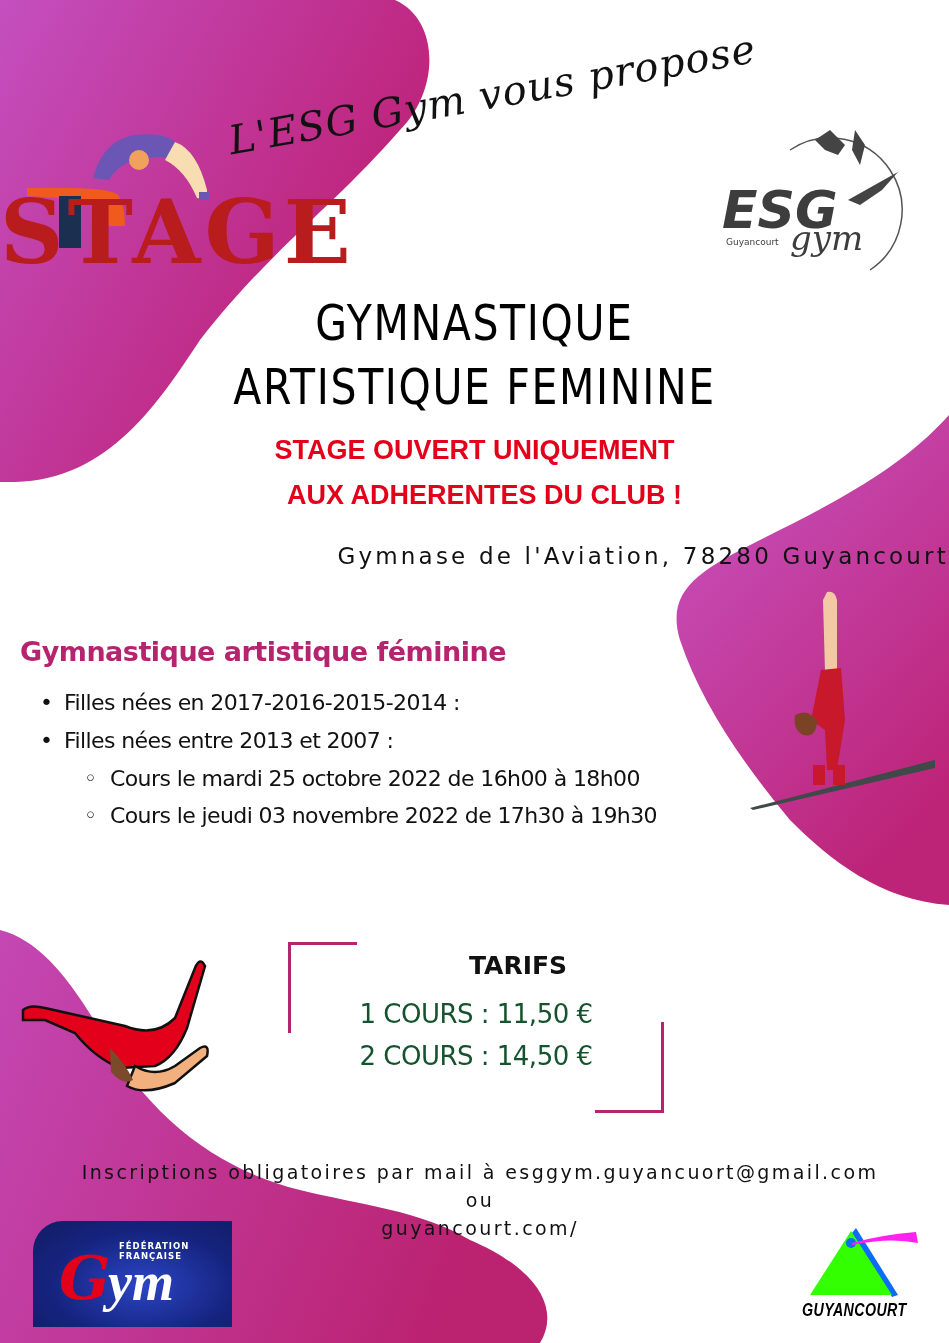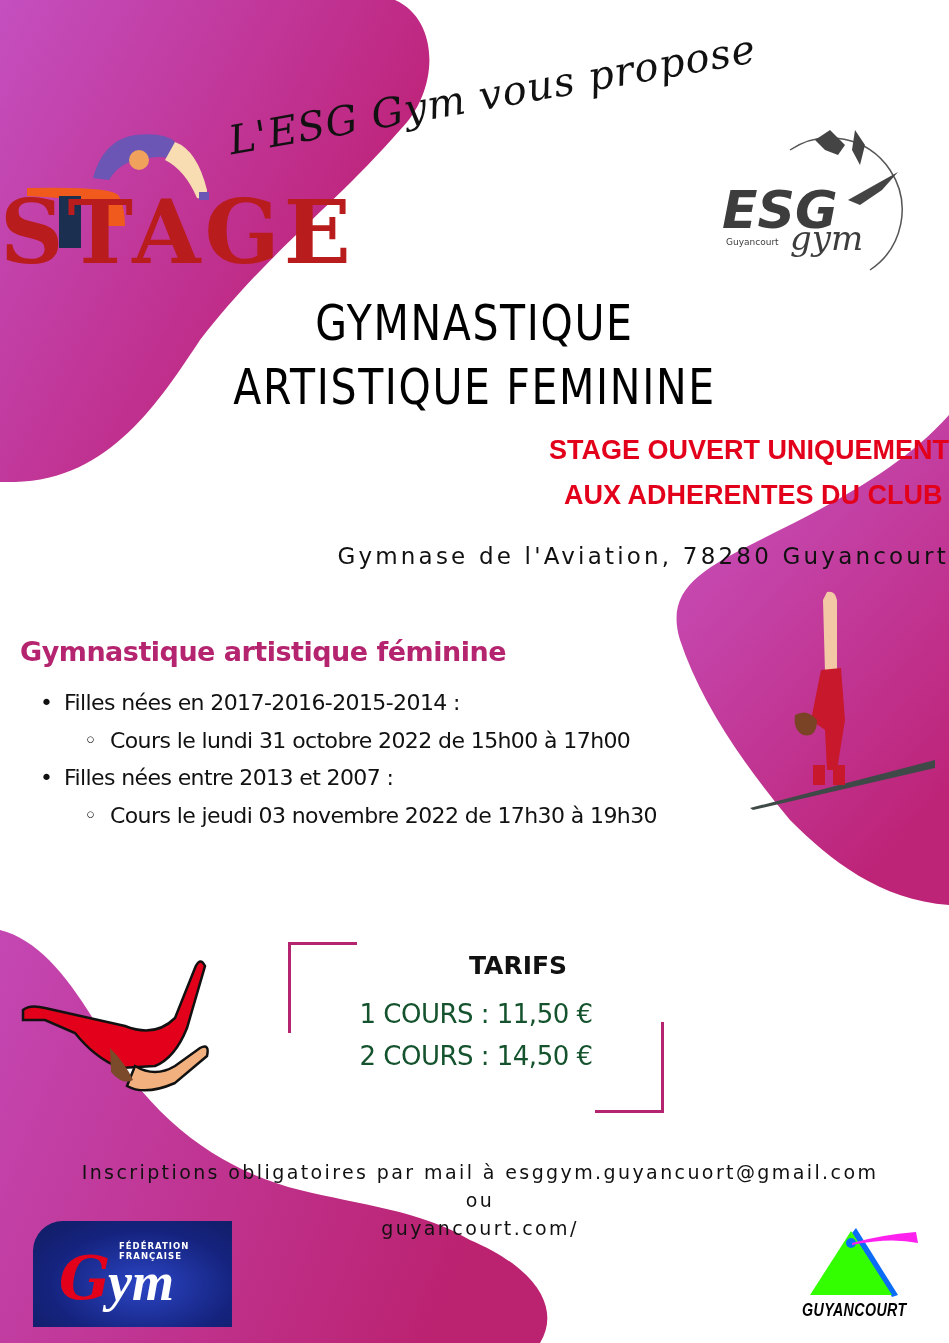--- a/index.html
+++ b/index.html
@@ -7,21 +7,21 @@
   .abs { position: absolute; }
   svg.bg { position: absolute; left: 0; top: 0; }
 
   .tagline { left: 225px; top: 52px; width: 600px; font-family: "DejaVu Serif", serif; font-style: italic; font-size: 40px; color: #111; transform: rotate(-10deg); transform-origin: left top; white-space: nowrap; letter-spacing: 1px; top: 118px; }
 
   .title-stage { left: 0; width: 949px; top: 188px; text-align: left; font-family: "DejaVu Serif", serif; font-weight: bold; font-size: 88px; color: #b91c1c; letter-spacing: 4px; line-height: 1; }
   .title-line { left: 0; width: 949px; text-align: center; font-family: "DejaVu Sans", sans-serif; font-size: 50px; color: #000; letter-spacing: 2px; line-height: 1; transform: scaleX(0.82); }
   .t1 { top: 298px; }
   .t2 { top: 362px; }
 
-  .red { left: 0; width: 949px; text-align: right; color: #e3001b; font-weight: bold; font-size: 27px; font-family: "Liberation Sans", sans-serif; line-height: 1; }
+  .red { left: 0; width: 949px; text-align: center; color: #e3001b; font-weight: bold; font-size: 27px; font-family: "Liberation Sans", sans-serif; line-height: 1; }
   .r1 { top: 437px; }
   .r2 { top: 482px; left: 10px; }
 
   .address { left: 0; width: 949px; top: 543px; text-align: right; font-size: 23px; letter-spacing: 3.2px; color: #111; font-family: "DejaVu Sans", sans-serif; }
 
   .section-title { left: 20px; top: 636px; font-size: 27px; font-weight: bold; color: #b5246f; font-family: "DejaVu Sans", sans-serif; letter-spacing: -0.5px; }
 
   .list { left: 40px; top: 686px; font-family: "DejaVu Sans", sans-serif; font-size: 22px; color: #111; }
   .li1 { position: relative; height: 38px; line-height: 34px; padding-left: 24px; letter-spacing: -0.6px; }
   .li1::before { content: "•"; position: absolute; left: 0; top: 0; }
@@ -108,22 +108,22 @@
   <path d="M82,2 Q90,0 92,10 L92,80 L80,82 L78,10 Z" fill="#f2c9a4"></path>
   <path d="M76,80 L96,78 L100,130 L92,180 L82,180 L80,140 L66,130 Z" fill="#c8182c"></path>
   <path d="M50,125 Q62,118 72,130 Q72,148 58,145 Q48,140 50,125 Z" fill="#7a4326"></path>
   <rect x="68" y="175" width="12" height="20" fill="#c8182c"></rect>
   <rect x="88" y="175" width="12" height="20" fill="#c8182c"></rect>
 </svg>
 
 <div class="abs section-title">Gymnastique artistique féminine</div>
 <div class="abs list">
   <div class="li1">Filles nées en 2017-2016-2015-2014 :</div>
-  <div class="li2">Cours le lundi 31 octobre 2022 de 15h00 à 17h00</div>
   <div class="li1">Filles nées entre 2013 et 2007 :</div>
+  <div class="li2">Cours le mardi 25 octobre 2022 de 16h00 à 18h00</div>
   <div class="li2">Cours le jeudi 03 novembre 2022 de 17h30 à 19h30</div>
 </div>
 
 <svg class="abs" style="left:15px;top:948px" width="195" height="150">
   <path d="M8,62 Q15,56 30,60 L110,78 Q140,90 160,70 L180,20 Q185,8 190,18 L172,80 Q160,110 140,118 L105,120 Q80,110 60,85 L30,72 L8,72 Z" fill="#e3001b" stroke="#111" stroke-width="2.5"></path>
   <path d="M120,118 Q140,130 160,118 L185,100 Q195,95 192,108 L160,135 Q130,148 112,138 Z" fill="#f1b07e" stroke="#111" stroke-width="2.5"></path>
   <path d="M95,100 Q110,115 118,132 Q108,138 96,124 Z" fill="#7a4a2b"></path>
 </svg>
 
 <div class="abs tarifs-box">

